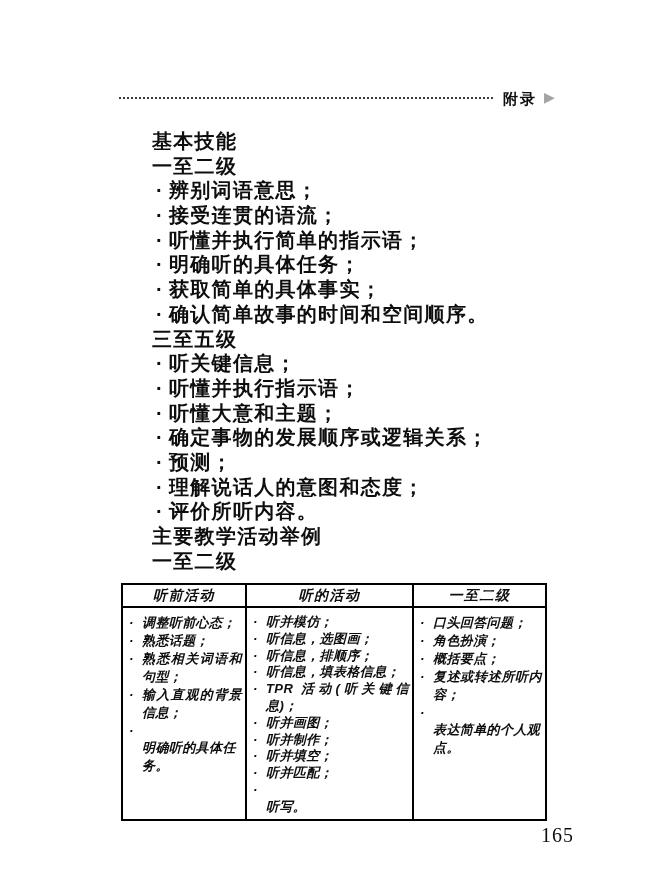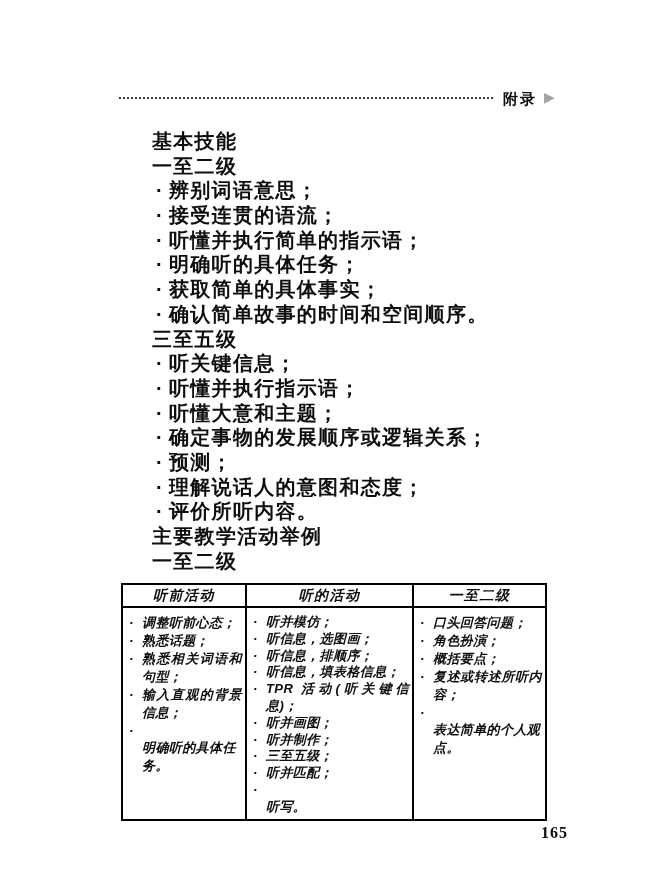--- a/index.html
+++ b/index.html
@@ -54,21 +54,21 @@
   td.c2 { line-height:16.8px; }
   td.c3 { line-height:18px; }
   .titem { display:flex; }
   .titem .tb { flex:none; width:13px; letter-spacing:0; }
   .titem .tt { flex:1; text-align:justify; }
   .titem:last-child .tt { text-align:left;margin-top:17px; }
 
   .page-number {
     position:absolute; left:541px; top:824px;
     font-family:"Liberation Serif", serif;
-    font-size:16px; font-weight:bold; letter-spacing:1px;
+    font-size:20px; font-weight:normal; letter-spacing:1px;
   }
 </style>
 </head>
 <body>
 
 <div class="page">
 
   <div class="header-rule"></div>
   <span class="appendix-label">附录</span>
   <span class="appendix-arrow">▶</span>
@@ -198,21 +198,21 @@
           <div class="titem">
             <span class="tb">·</span>
             <span class="tt">听并画图；</span>
           </div>
           <div class="titem">
             <span class="tb">·</span>
             <span class="tt">听并制作；</span>
           </div>
           <div class="titem">
             <span class="tb">·</span>
-            <span class="tt">三至五级；</span>
+            <span class="tt">听并填空；</span>
           </div>
           <div class="titem">
             <span class="tb">·</span>
             <span class="tt">听并匹配；</span>
           </div>
           <div class="titem">
             <span class="tb">·</span>
             <span class="tt">听写。</span>
           </div>
         </td>

